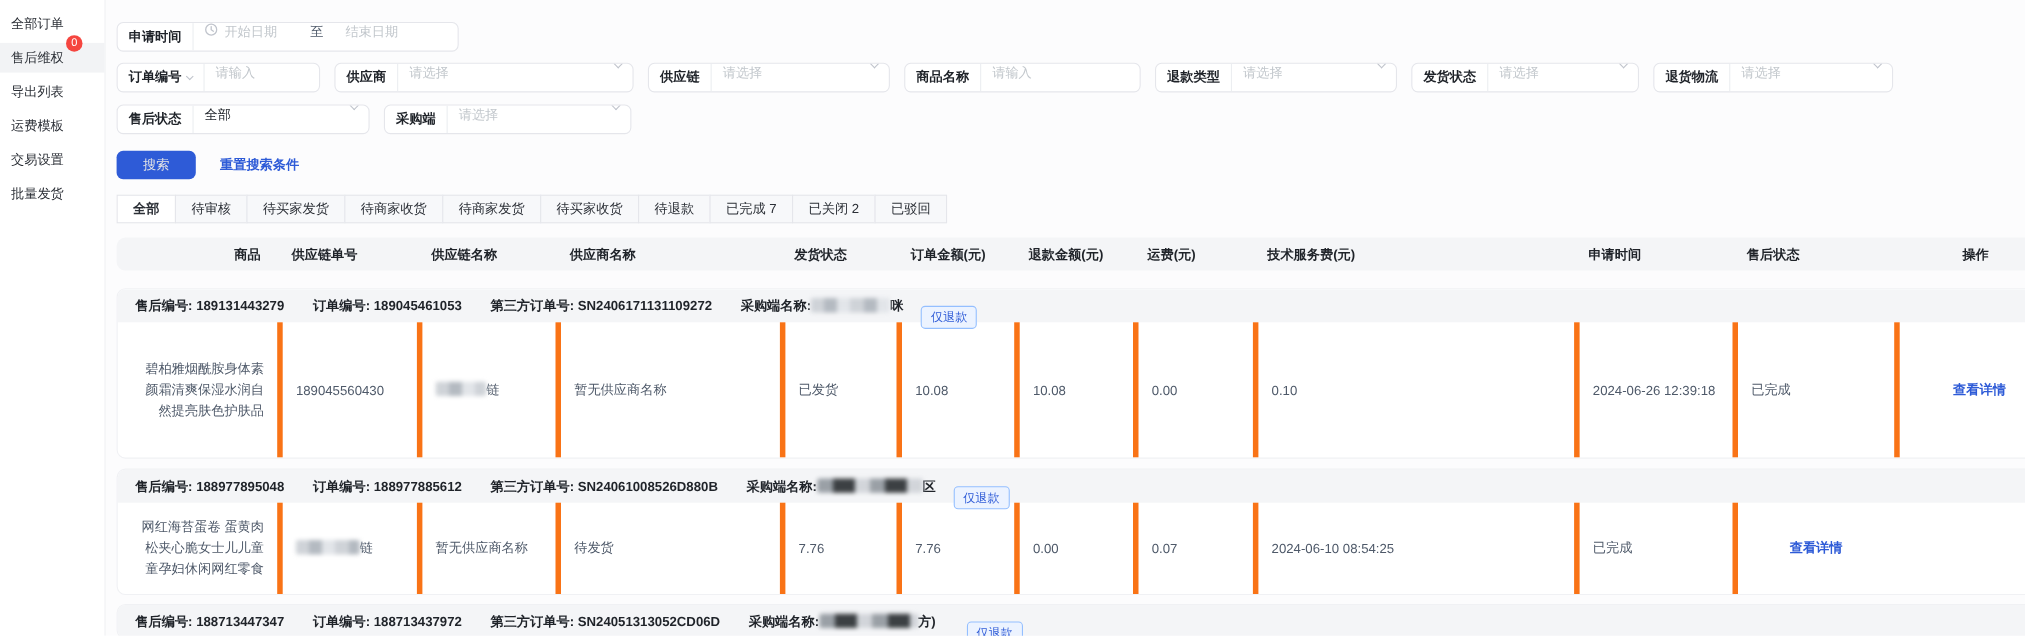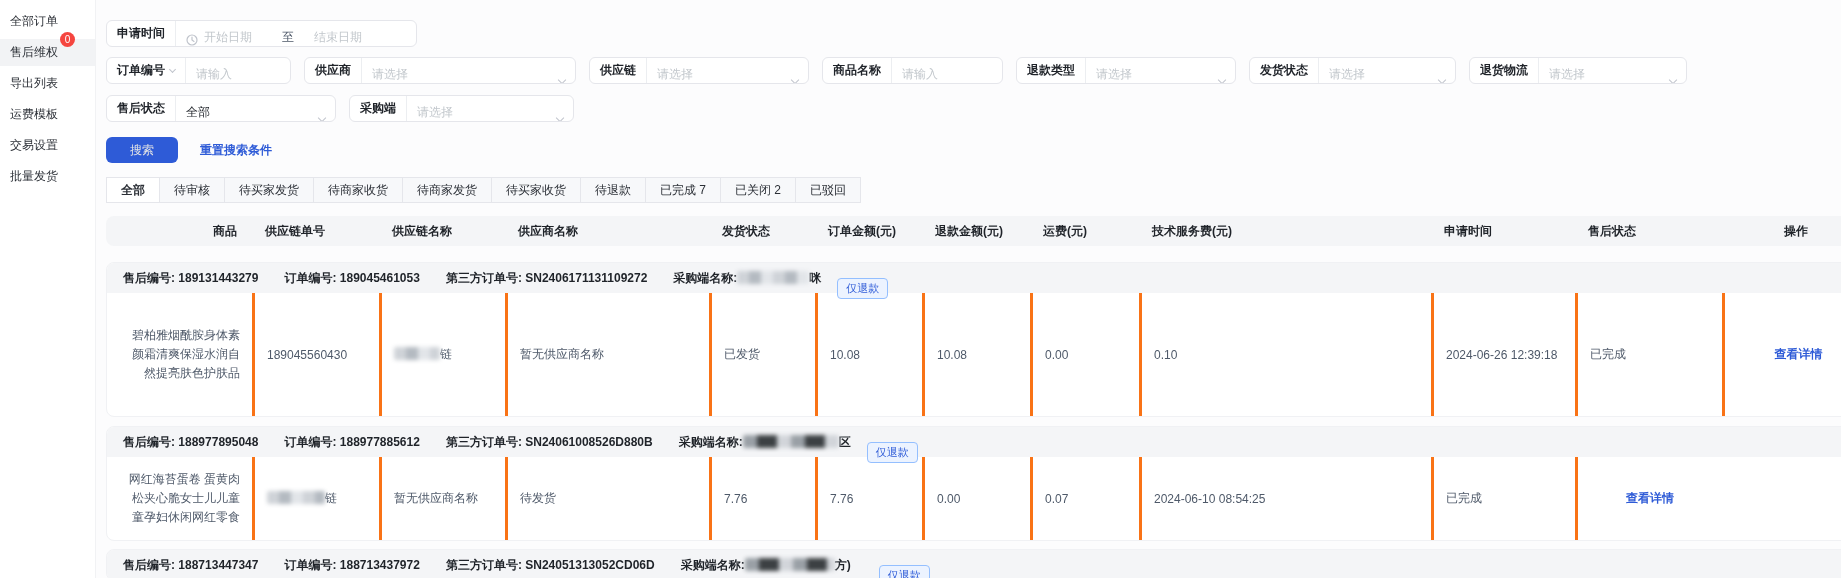--- a/index.html
+++ b/index.html
@@ -18,21 +18,21 @@
 
   
   .main { flex:1; background:#fcfcfd; border-left:1px solid #f1f2f4; padding-left:10px; }
 
   
   .f-row { display:flex; gap:13px; }
   .fbox { display:flex; align-items:center; height:27px; background:#fff;
     border:1px solid #e5e6eb; border-radius:6px; overflow:hidden; }
   .fbox .flabel { display:flex; align-items:center; gap:5px; padding:0 10px; font-weight:bold;
     color:#1f2329; height:100%; border-right:1px solid #eceef1; white-space:nowrap; }
-  .fbox .ffield { flex:1; display:flex; align-items:flex-end; gap:6px; padding:0 10px;
+  .fbox .ffield { flex:1; display:flex; align-items:flex-start; gap:6px; padding:0 10px;
     color:#c2c7cc; height:100%; cursor:pointer; white-space:nowrap; }
   .fbox .ffield.hasval { color:#1f2329; }
   .chev { width:6px; height:6px; border-right:1.4px solid #c0c4cc; border-bottom:1.4px solid #c0c4cc;
     transform:rotate(45deg); display:inline-block; flex:0 0 auto; margin-top:-3px; }
   .chev.sm { width:5px; height:5px; }
   .ffield .chev { margin-left:auto; }
   .sep-to { color:#4e5969; padding:0 14px 0 6px; }
   .clock { flex:0 0 auto; }
 
   .row1 { margin-top:20px; }
@@ -59,21 +59,21 @@
   .thead .hc:first-child { padding-left:16px;text-align:right; }
   .thead .hc:last-child { text-align:center; }
 
   .group { width:1765px; background:#fff; border:1px solid #f0f1f4; border-radius:8px; overflow:hidden; }
   .g1 { margin-top:16px; } .g2 { margin-top:9px; } .g3 { margin-top:8px; }
   .gband { height:30px; background:#f4f5f7; display:flex; align-items:center; padding:0 16px;
     font-weight:bold; color:#1f2329; }
   .gband .bitem { margin-right:26px; white-space:nowrap; }
   .badge-refund { margin-left:0; font-weight:normal; font-size:11px; color:#2e5bd7;
     background:#ecf3ff; border:1px solid #94bfff; border-radius:4px; padding:2px 8px; cursor:default;margin-top:20px; }
-  .grow .cell { padding:13px 12px; color:#4e5969; border-left:3px solid #f97316;
+  .grow .cell { padding:13px 12px; color:#4e5969; border-left:5px solid #f97316;
     align-self:stretch; display:flex; align-items:center; }
   .grow .cell:first-child { border-left:none; padding-left:16px;text-align:right; }
   .grow .cell:last-child { justify-content:center; }
   .g1 .grow .cell { padding-top:33px; padding-bottom:33px; }
   .prod { line-height:19px; }
   .action-link { color:#2e5bd7; font-weight:bold; cursor:pointer; }
 
   
   .blur { display:inline-block; height:13px; border-radius:2px; vertical-align:-2px;
     filter:blur(2px); background:repeating-linear-gradient(90deg,#cfd3d8 0 12px,#b4bac1 12px 24px,#e2e5e9 24px 36px); }
@@ -142,21 +142,21 @@
         <i class="chev"></i>
       </div>
     </div>
     <div class="fbox" style="width:220px">
       <div class="flabel">供应链</div>
       <div class="ffield">
         <span>请选择</span>
         <i class="chev"></i>
       </div>
     </div>
-    <div class="fbox" style="width:181px">
+    <div class="fbox" style="width:215px">
       <div class="flabel">商品名称</div>
       <div class="ffield">
         <span>请输入</span>
       </div>
     </div>
     <div class="fbox" style="width:220px">
       <div class="flabel">退款类型</div>
       <div class="ffield">
         <span>请选择</span>
         <i class="chev"></i>

